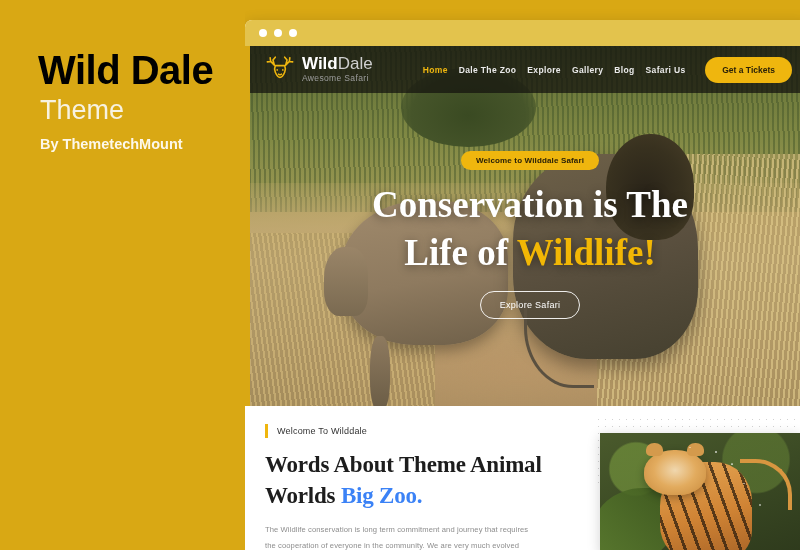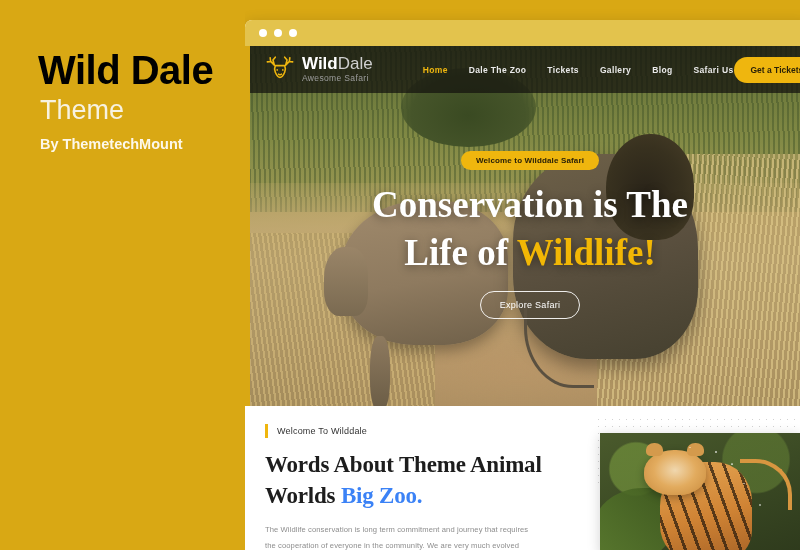--- a/index.html
+++ b/index.html
@@ -115,21 +115,21 @@
   }
   .d-nav {
     position:absolute; top:0; left:0; right:0; height:47px; z-index:4;
     display:flex; align-items:center;
     background:rgba(20,18,14,0.72);
     padding:0 18px 0 15px;
   }
   .logo-text-d { font-size:17px; font-weight:bold; color:#fff; line-height:1.05; }
   .logo-text-d .dim { color:#cfcfcf; font-weight:400; }
   .logo-sub-d { font-size:8.5px; color:#9d9d9d; letter-spacing:.35px; line-height:1.3; }
-  .d-menu { display:flex; align-items:center; gap:21px; margin-left:50px; }
+  .d-menu { display:flex; align-items:center; gap:11px; margin-left:50px; }
   .d-menu-item { font-size:8.5px; color:#eaeaea; font-weight:bold; letter-spacing:.35px; white-space:nowrap; }
   .d-menu-item.active { color:#EFB60E; }
   .d-cta {
     margin-left:auto; background:#EFB60E; color:#2b2208;
     font-size:8.5px; font-weight:bold; padding:8px 17px; border-radius:15px;
     white-space:nowrap;
   }
 
   .d-hero-content {
     position:absolute; inset:0; z-index:3;
@@ -413,21 +413,21 @@
           </span>
           <span>
             <span class="logo-text-d"><b>Wild</b><span class="dim">Dale</span></span>
             <div class="logo-sub-d">Awesome Safari</div>
           </span>
         </div>
 
         <div class="d-menu">
           <span class="d-menu-item active">Home</span>
           <span class="d-menu-item">Dale The Zoo</span>
-          <span class="d-menu-item">Tickets</span>
+          <span class="d-menu-item">Explore</span>
           <span class="d-menu-item">Gallery</span>
           <span class="d-menu-item">Blog</span>
           <span class="d-menu-item">Safari Us</span>
         </div>
 
         <div class="d-cta">Get a Tickets</div>
       </div>
 
       <div class="d-hero-content">
         <div class="d-badge">Welcome to Wilddale Safari</div>

